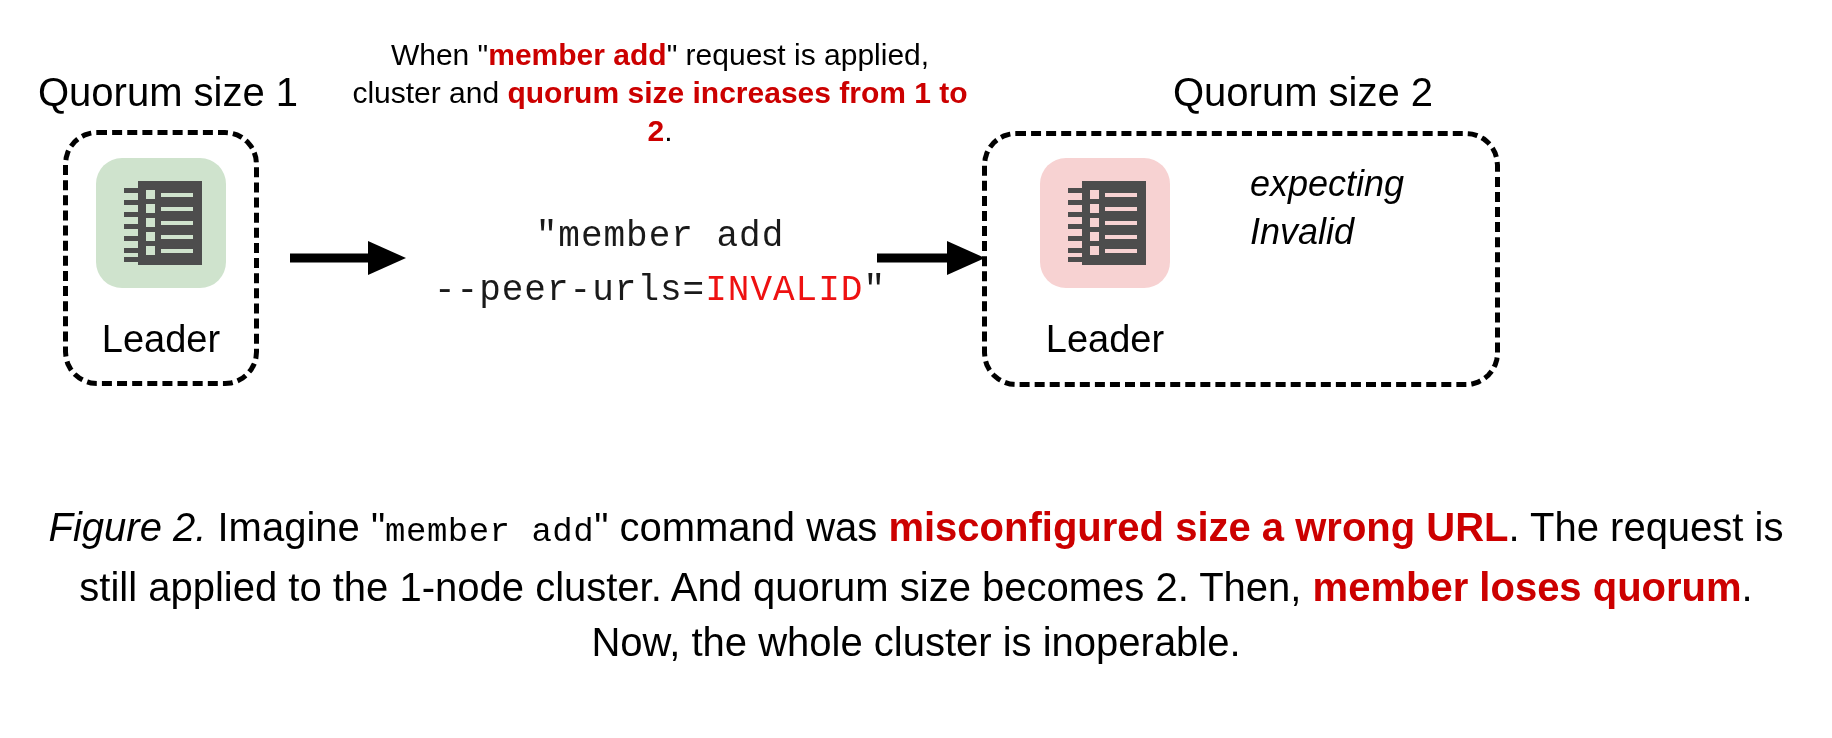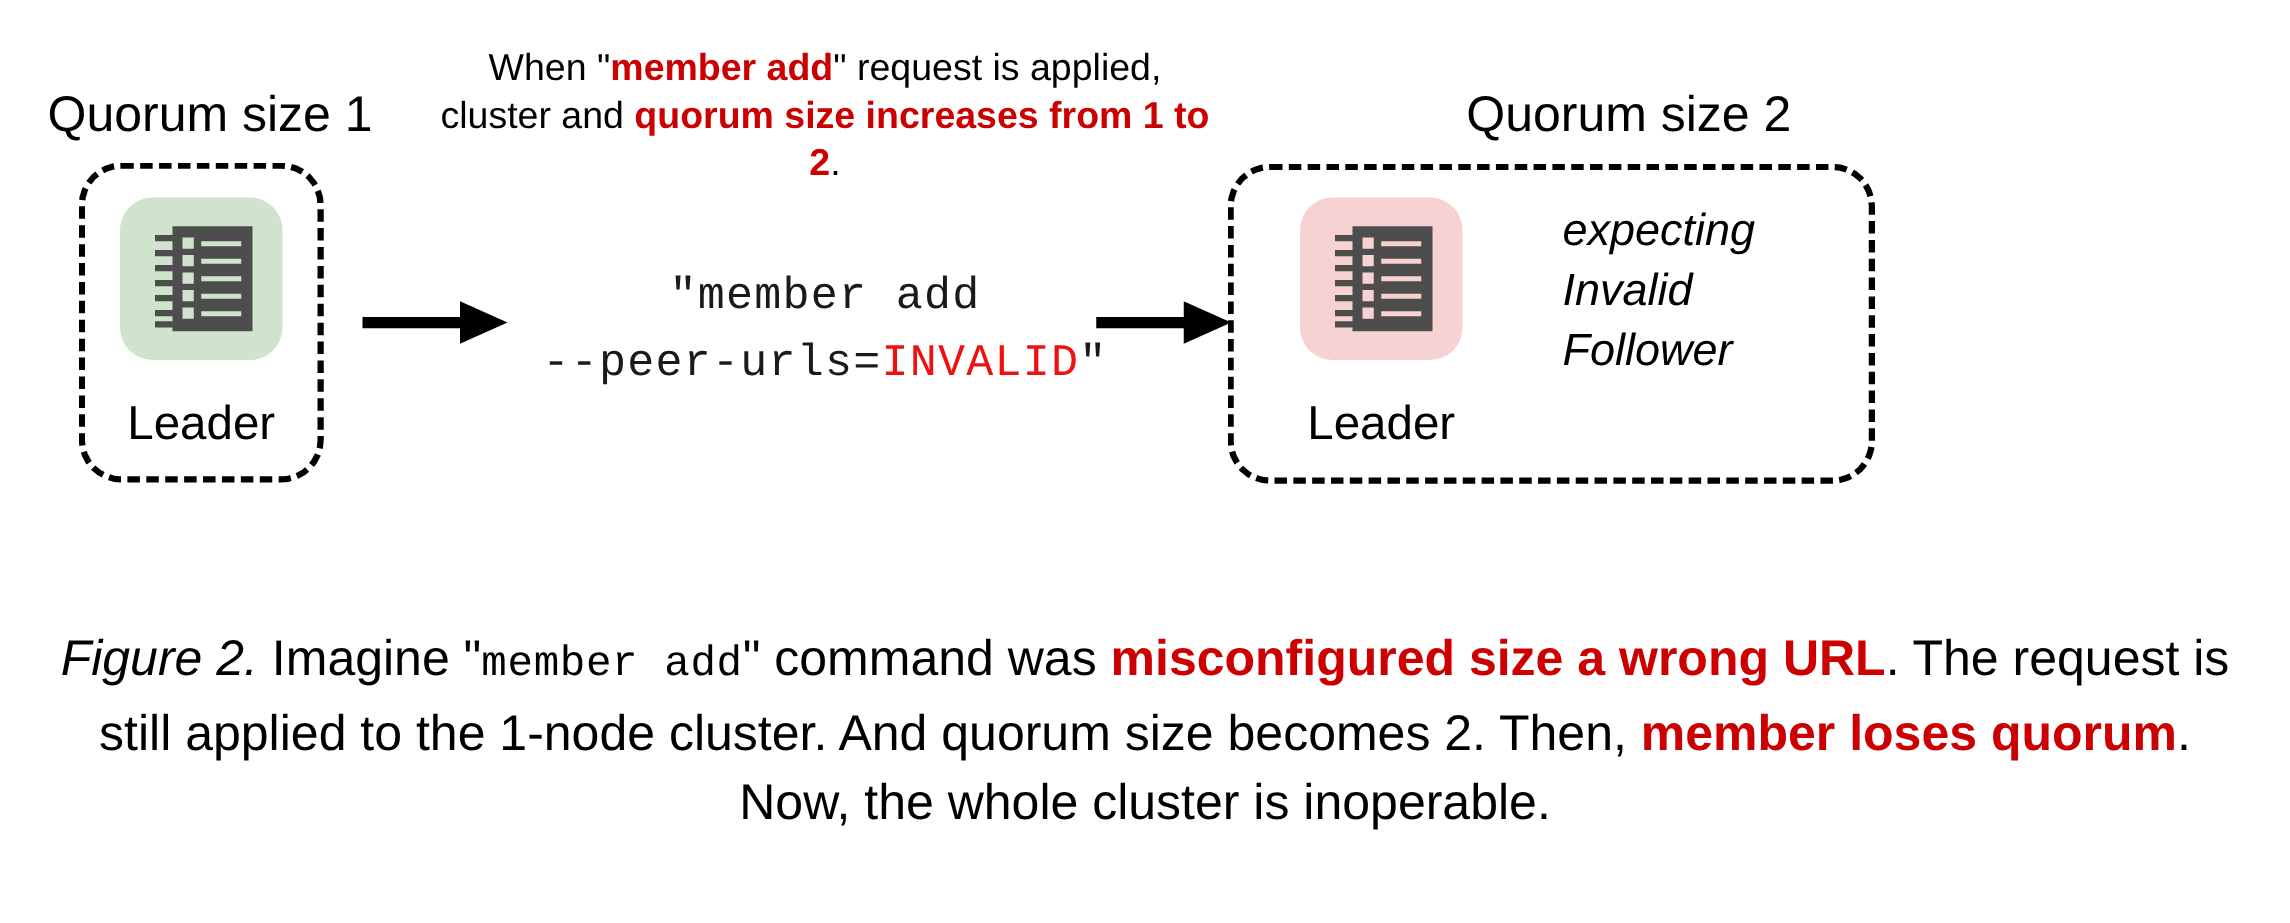--- a/index.html
+++ b/index.html
@@ -260,21 +260,20 @@
         <rect x="28" y="69" width="9" height="9" fill="#f7d2d2"></rect>
         <rect x="43" y="72" width="32" height="4" fill="#f7d2d2"></rect>
       </svg>
     </div>
     <div class="node-caption">Leader</div>
   </div>
 
   <div id="follower-status">
     <div>expecting</div>
     <div>Invalid</div>
-    <div>Follower</div>
   </div>
 
 
   <div id="figure-caption">
     <span class="fig-num">Figure 2.</span><span> Imagine "</span><span class="mono">member add</span><span>" command was </span><span class="cap-red">misconfigured size a wrong URL</span><span>. The request is still applied to the 1-node cluster. And quorum size becomes 2. Then, </span><span class="cap-red">member loses quorum</span><span>. Now, the whole cluster is inoperable.</span>
   </div>
 
 </div>
 
 </body></html>

